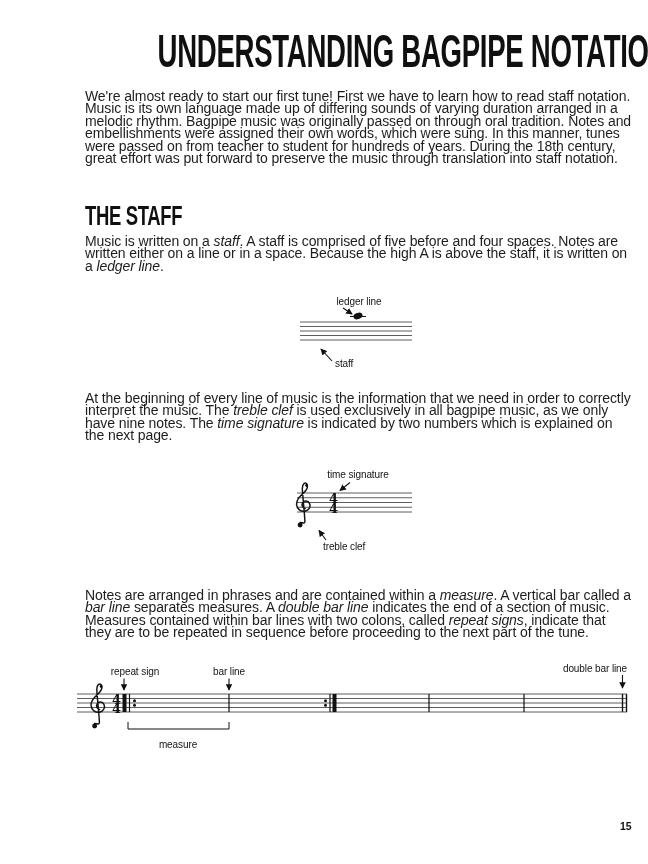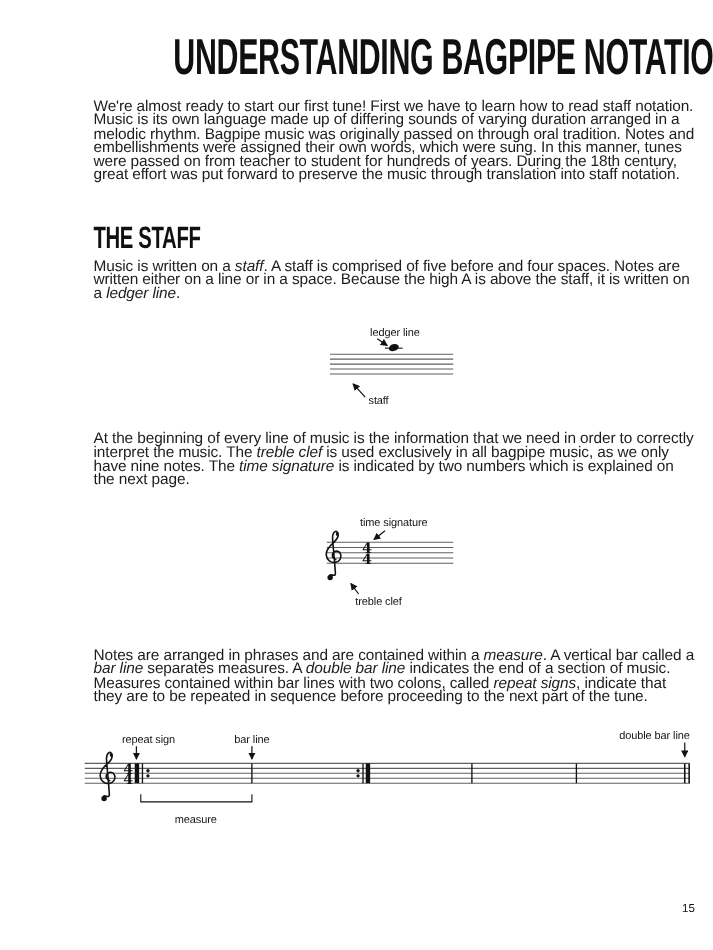--- a/index.html
+++ b/index.html
@@ -22,21 +22,21 @@
     line-height:12.4px; letter-spacing:-0.1px; color:#1d1d1d; text-align:left;
   }
   .para i { font-style:italic; }
   #p1 { top:90px; }
   #p2 { top:166px; }
   #p3 { top:235px; }
   #p4 { top:392px; }
   #p5 { top:589px; }
   .pagenum {
     position:absolute; left:588px; top:820px; font-size:10.5px;
-    font-weight:normal; color:#111;
+    font-weight:bold; color:#111;
   }
   svg { position:absolute; overflow:visible; }
   #dia1 { left:230px; top:290px; }
   #dia2 { left:230px; top:460px; }
   #dia3 { left:30px;  top:655px; }
   svg text {
     font-family:"Liberation Sans", sans-serif; font-size:10px; fill:#141414;
     letter-spacing:-0.1px;
   }
   svg text.sig {

